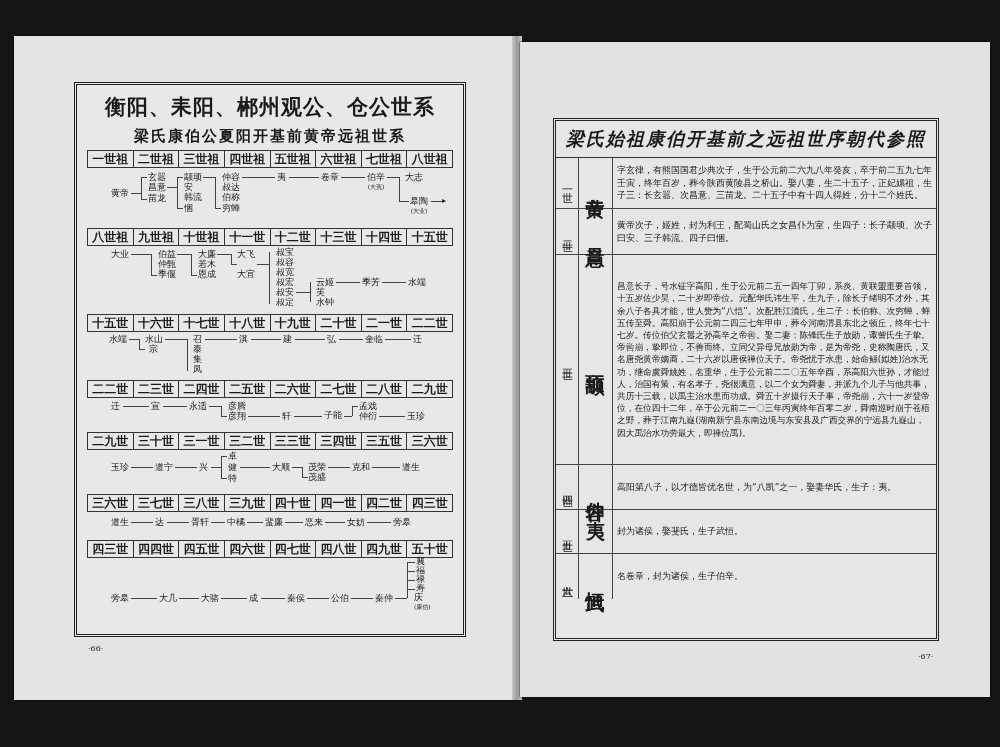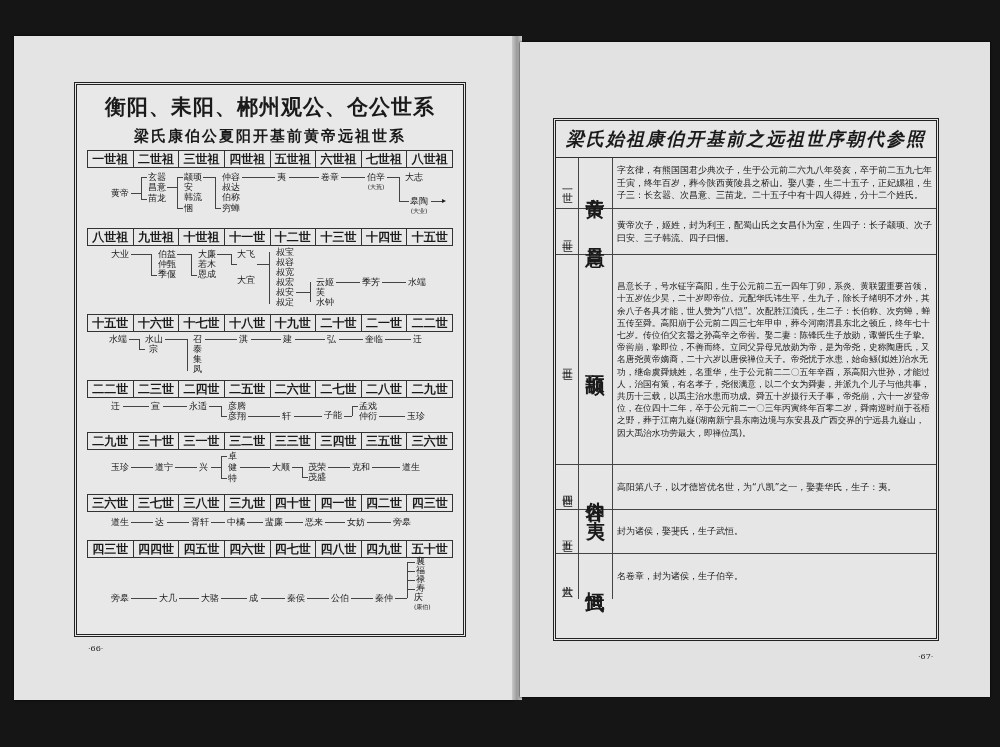--- a/index.html
+++ b/index.html
@@ -131,21 +131,21 @@
       <div class="hline" style="left:90px;top:8px;width:14px"></div>
       <div class="vline" style="left:104px;top:8px;height:21px"></div>
       <div class="hline" style="left:104px;top:29px;width:6px"></div>
       <span class="node" style="left:111px;top:3px">大廉</span>
       <span class="node" style="left:111px;top:13px">若木</span>
       <span class="node" style="left:111px;top:23px">恩成</span>
       <div class="hline" style="left:130px;top:8px;width:14px"></div>
       <div class="vline" style="left:144px;top:8px;height:10px"></div>
       <div class="hline" style="left:144px;top:18px;width:6px"></div>
       <span class="node" style="left:150px;top:3px">大飞</span>
-      <span class="node" style="left:150px;top:29px">大宜</span>
+      <span class="node" style="left:150px;top:23px">大宜</span>
       <div class="hline" style="left:170px;top:18px;width:12px"></div>
       <div class="vline" style="left:182px;top:6px;height:52px"></div>
       <span class="node" style="left:189px;top:1px">叔宝</span>
       <span class="node" style="left:189px;top:11px">叔容</span>
       <span class="node" style="left:189px;top:21px">叔宽</span>
       <span class="node" style="left:189px;top:31px">叔宏</span>
       <span class="node" style="left:189px;top:41px">叔安</span>
       <span class="node" style="left:189px;top:51px">叔定</span>
       <div class="hline" style="left:209px;top:46px;width:14px"></div>
       <div class="vline" style="left:223px;top:36px;height:20px"></div>

